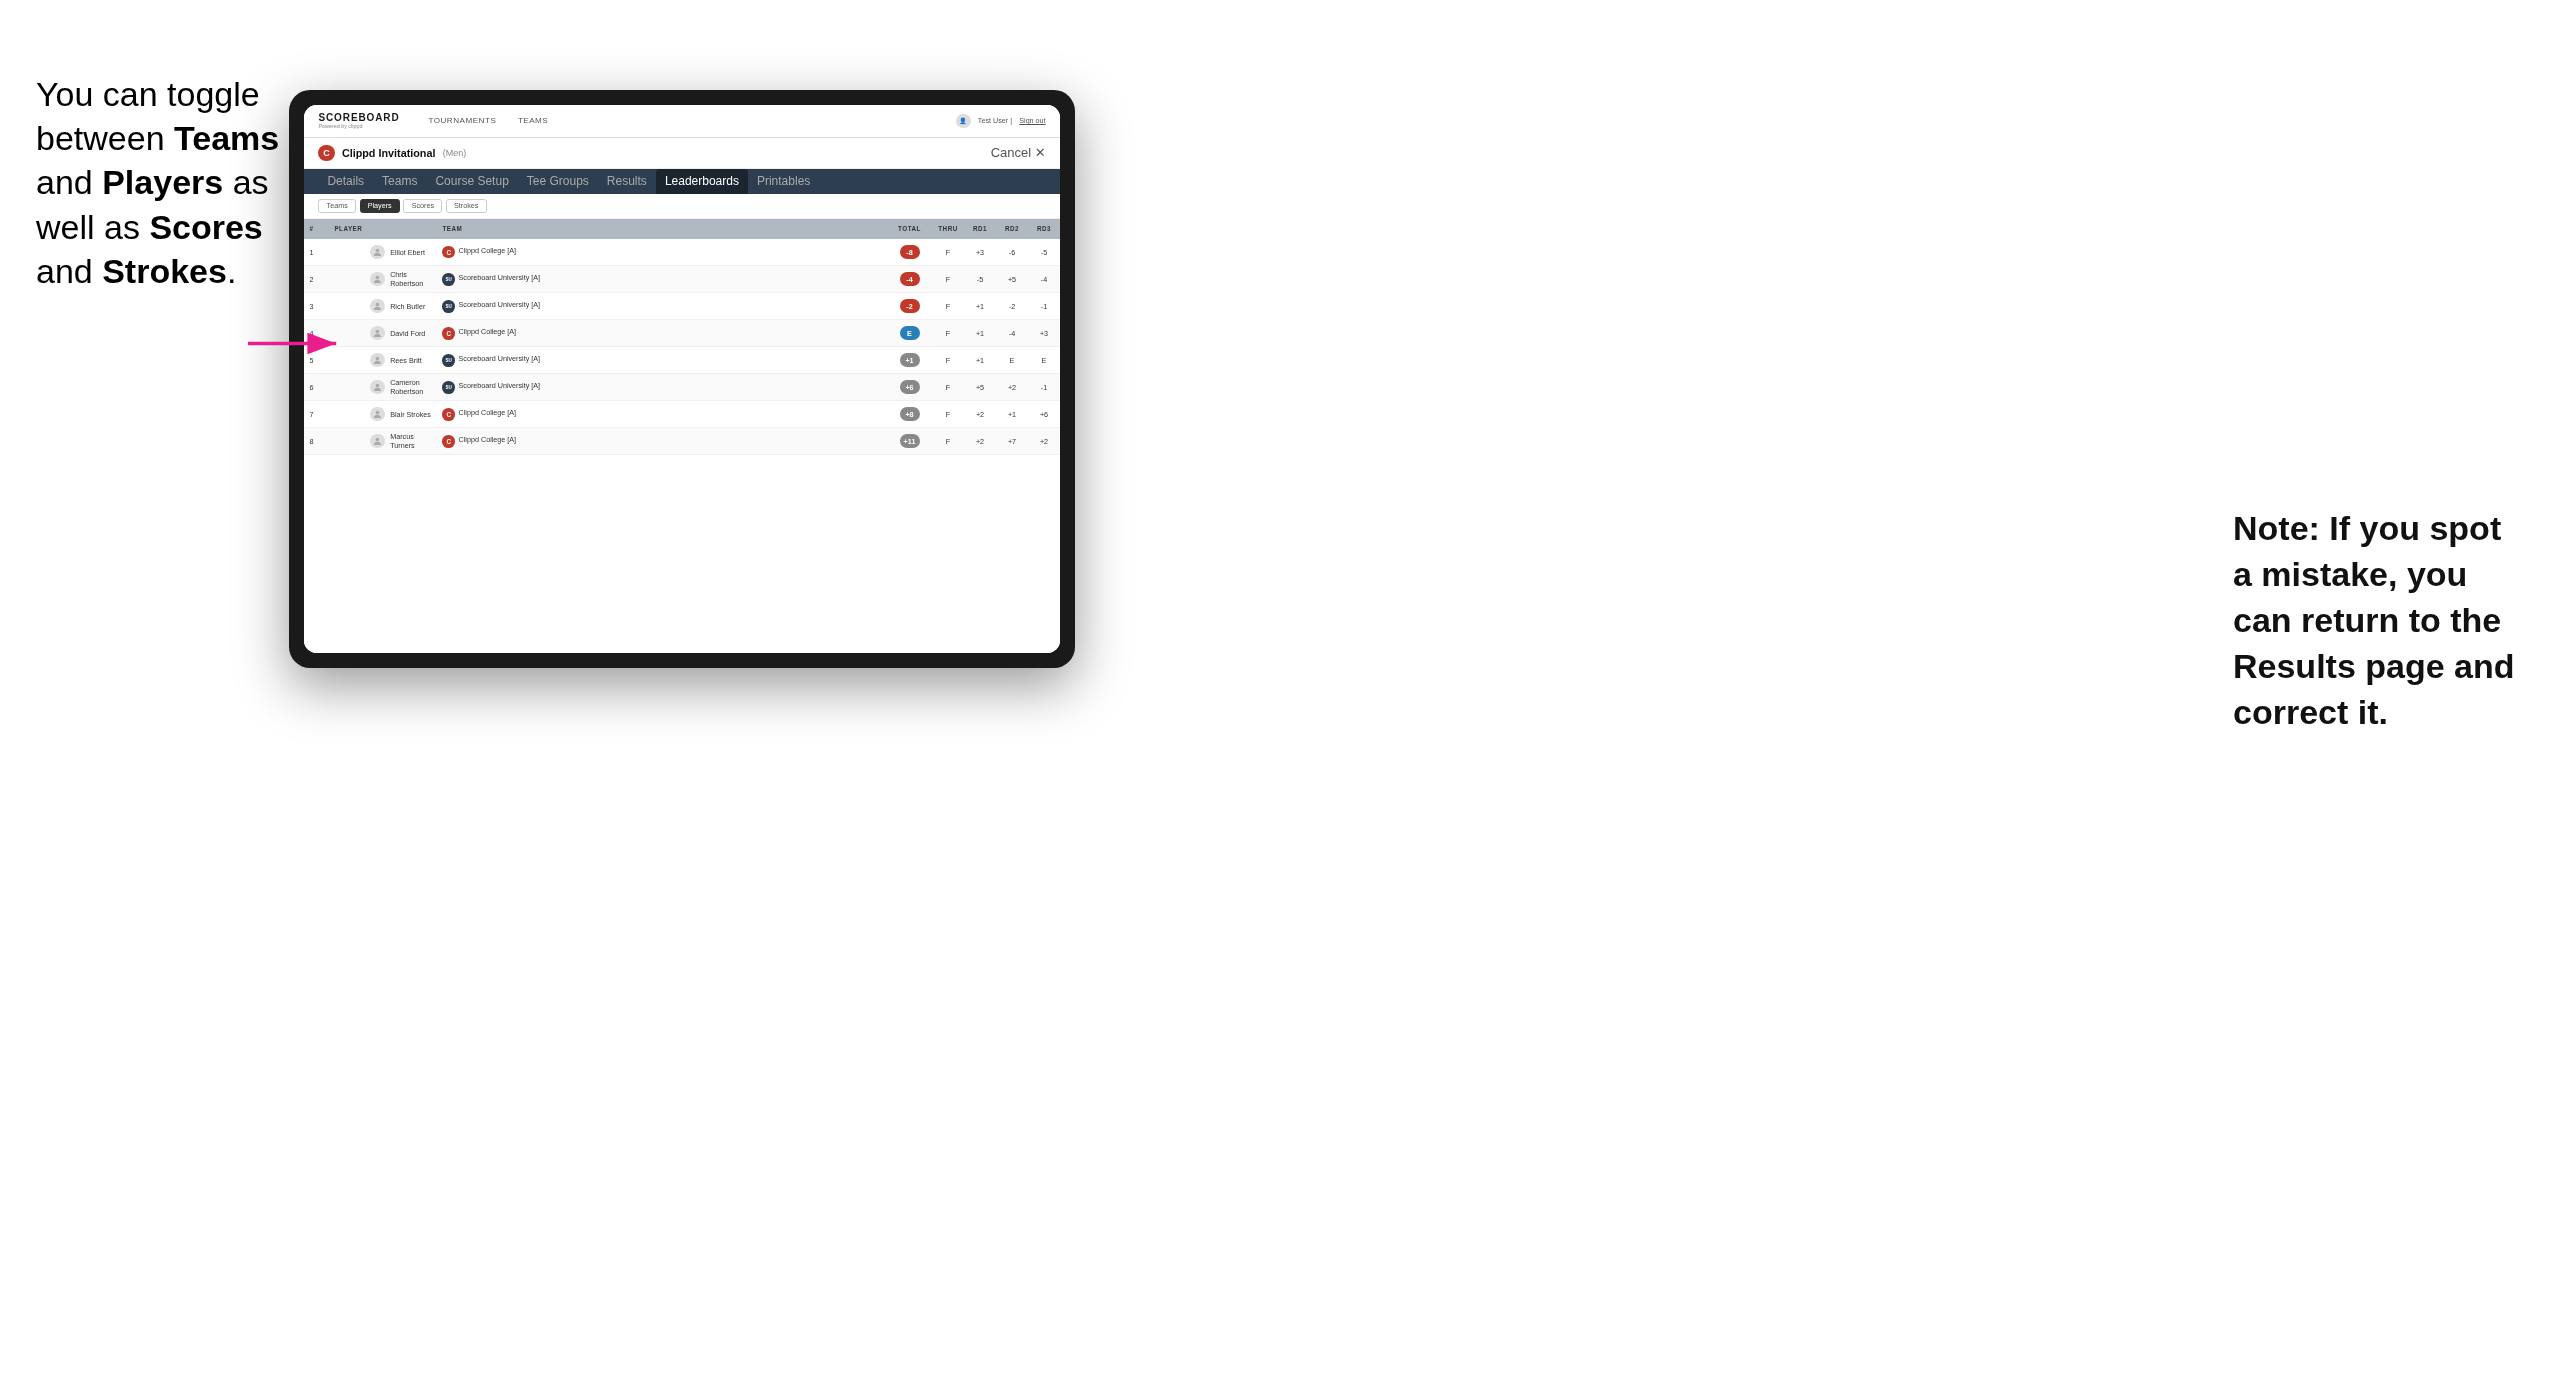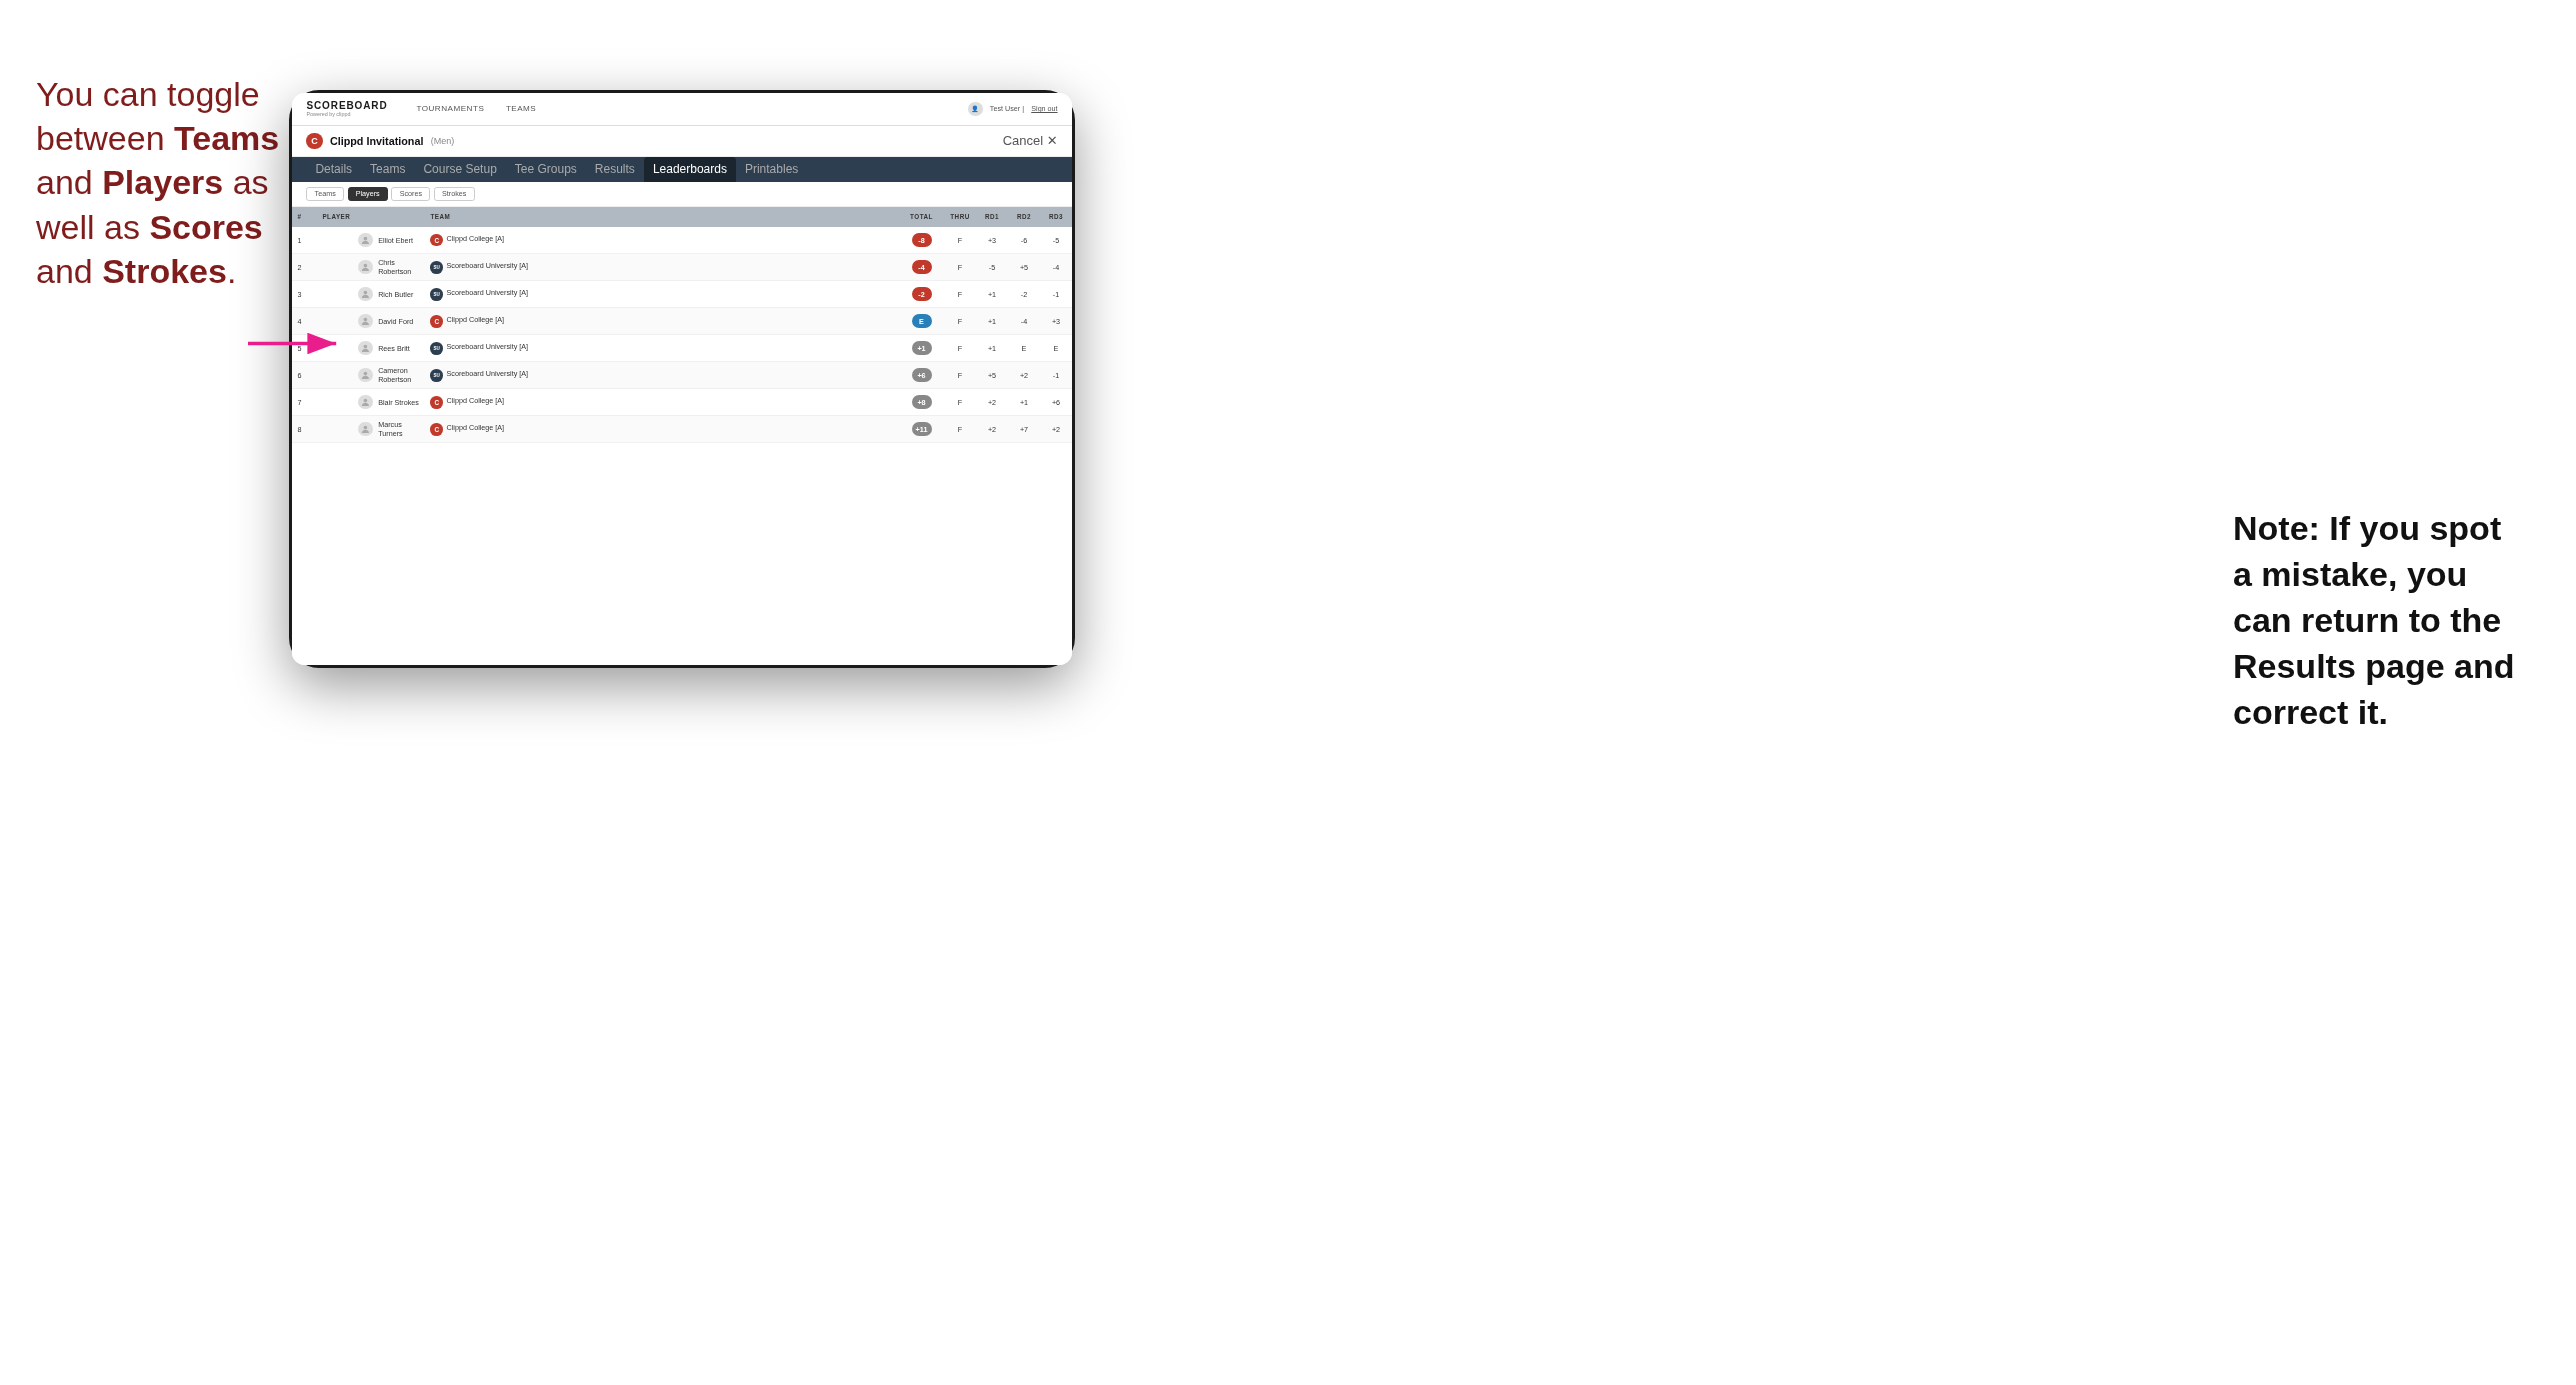--- a/index.html
+++ b/index.html
@@ -13,21 +13,21 @@
     }
 
     
     .left-text {
       position: absolute;
       left: 36px;
       top: 72px;
       width: 253px;
       font-size: 34px;
       line-height: 1.3;
-      color: #7f1d1d;
+      color: #000000;
     }
     .left-text strong { font-weight: 800; }
 
     
     .right-text {
       position: absolute;
       right: 36px;
       top: 506px;
       width: 307px;
       font-size: 34px;
@@ -38,23 +38,23 @@
     .right-text strong { font-weight: 800; }
 
     
     .tablet-frame {
       position: absolute;
       left: 289px;
       top: 90px;
       width: 786px;
       height: 578px;
       background: #1a1a1a;
-      border-radius: 30px;
+      border-radius: 21px;
       box-shadow: 0 18px 54px rgba(0,0,0,0.4);
-      padding: 3px;
+      padding: 15px;
     }
 
     .tablet-screen {
       width: 100%;
       height: 100%;
       background: #f5f5f7;
       border-radius: 12.6px;
       overflow: hidden;
       display: flex;
       flex-direction: column;

